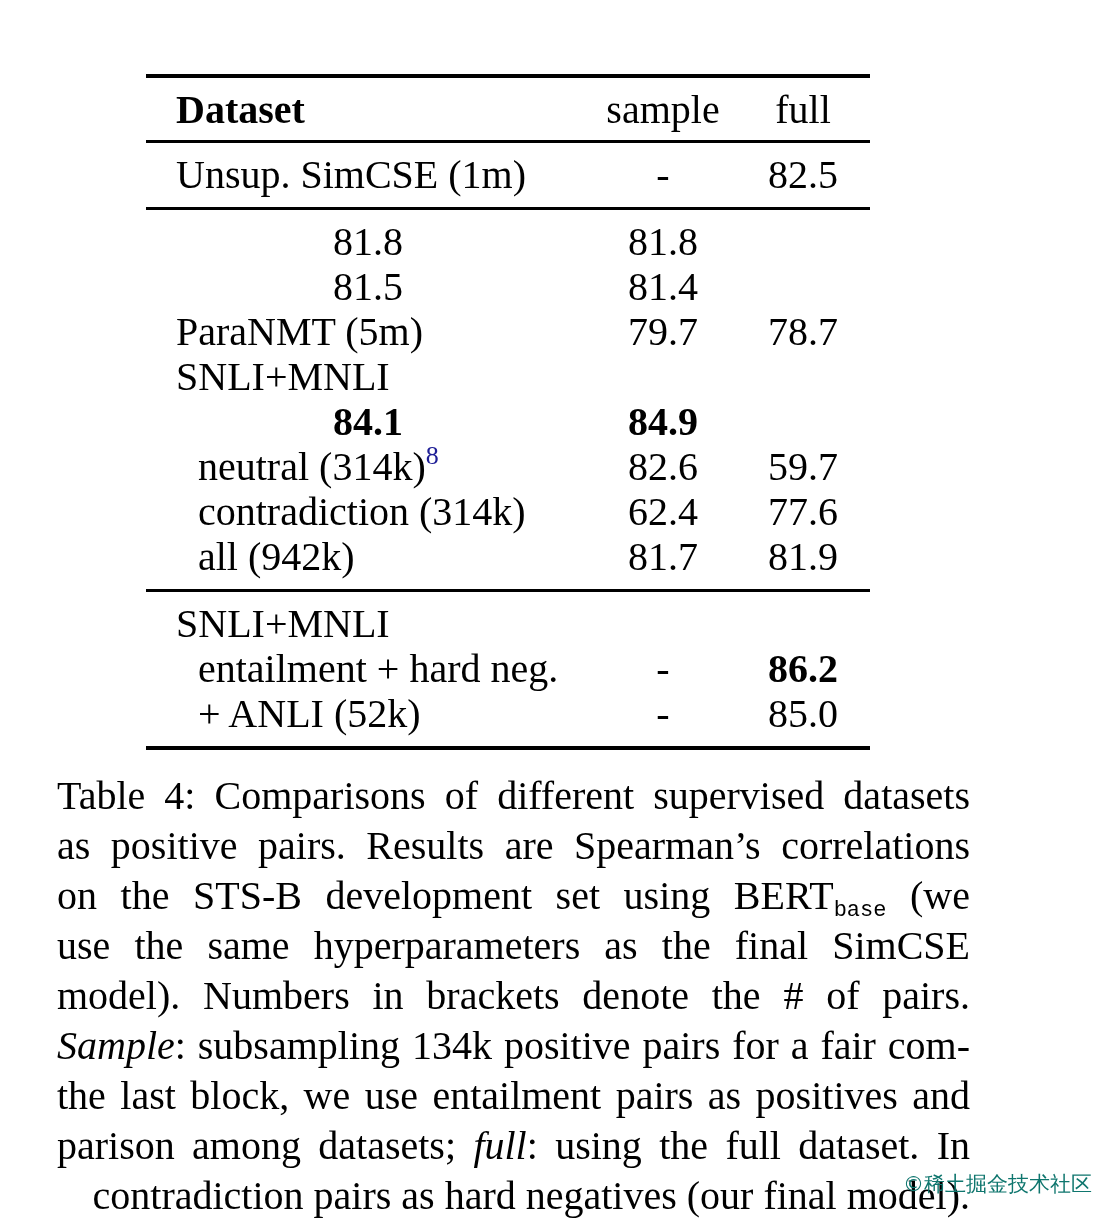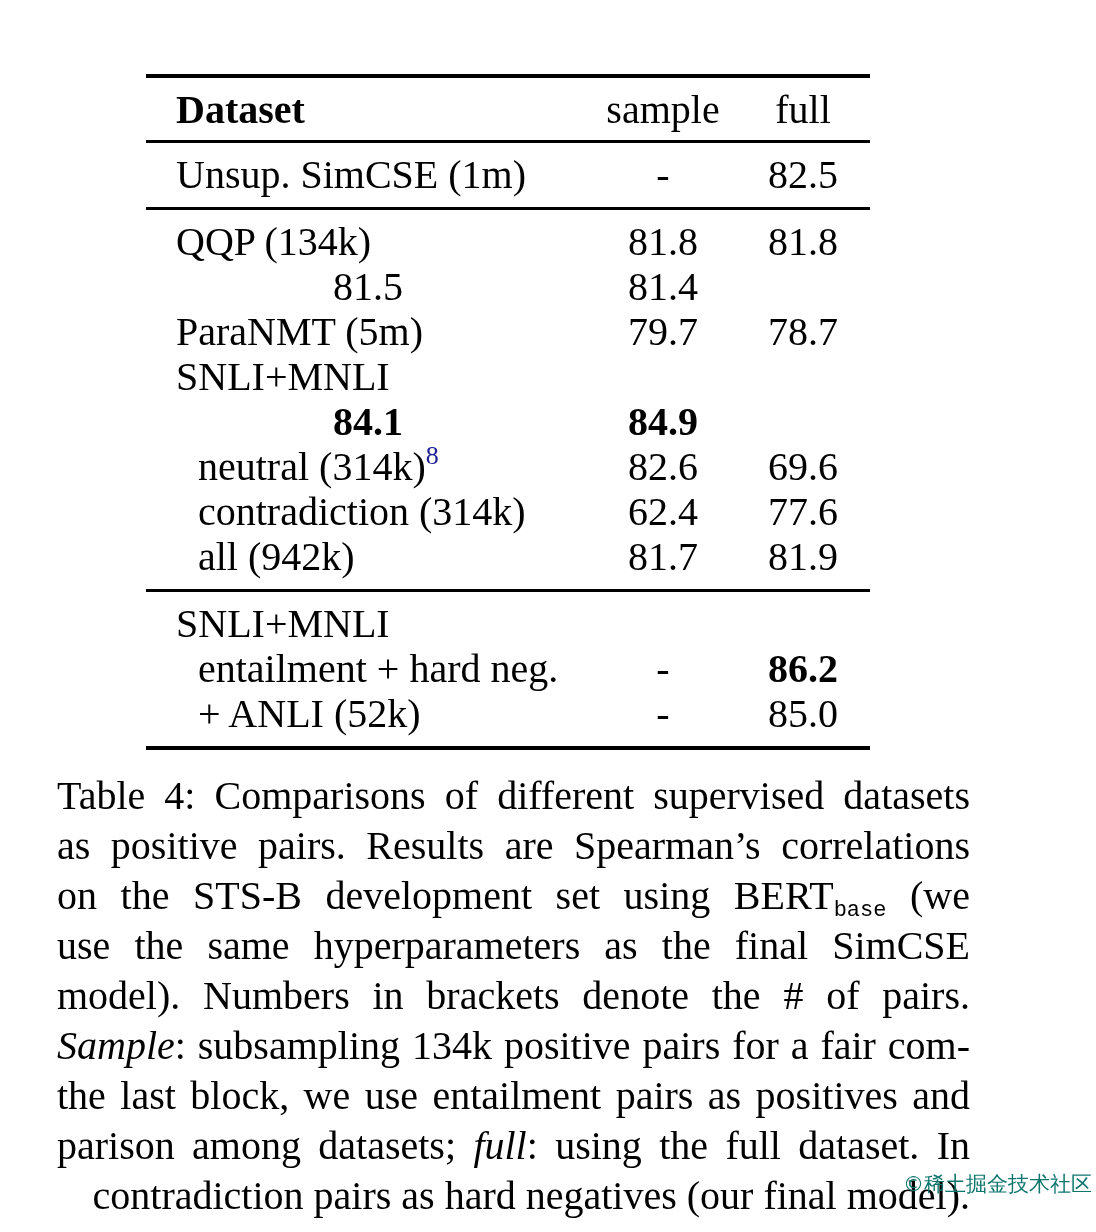--- a/index.html
+++ b/index.html
@@ -111,21 +111,20 @@
       <div class="cell-label">Unsup. SimCSE (1m)</div>
       <div class="cell-num">-</div>
       <div class="cell-num">82.5</div>
     </div>
   </div>
 
   <div class="rule thin"></div>
 
   <div class="tblock">
     <div class="trow">
-      <div class="cell-label">QQP (134k)</div>
       <div class="cell-num">81.8</div>
       <div class="cell-num">81.8</div>
     </div>
     <div class="trow">
       <div class="cell-num">81.5</div>
       <div class="cell-num">81.4</div>
     </div>
     <div class="trow">
       <div class="cell-label">ParaNMT (5m)</div>
       <div class="cell-num">79.7</div>
@@ -136,21 +135,21 @@
       <div class="cell-num"></div>
       <div class="cell-num"></div>
     </div>
     <div class="trow">
       <div class="cell-num bold">84.1</div>
       <div class="cell-num bold">84.9</div>
     </div>
     <div class="trow">
       <div class="cell-label indent"><span>neutral (314k)</span><sup class="footnote">8</sup></div>
       <div class="cell-num">82.6</div>
-      <div class="cell-num">69.6</div>
+      <div class="cell-num">59.7</div>
     </div>
     <div class="trow">
       <div class="cell-label indent">contradiction (314k)</div>
       <div class="cell-num">62.4</div>
       <div class="cell-num">77.6</div>
     </div>
     <div class="trow">
       <div class="cell-label indent">all (942k)</div>
       <div class="cell-num">81.7</div>
       <div class="cell-num">81.9</div>

